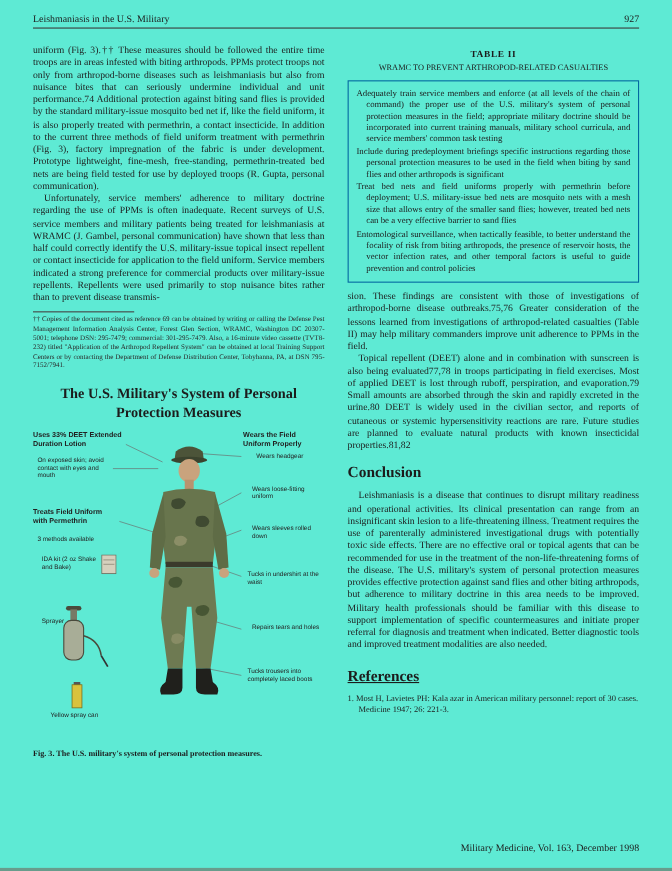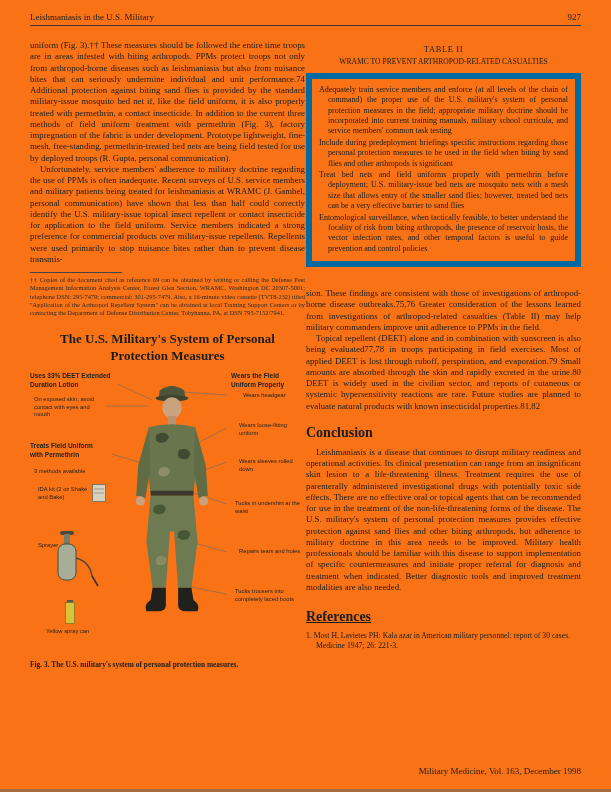--- a/index.html
+++ b/index.html
@@ -1,47 +1,47 @@
 <!DOCTYPE html>
 <html><head>
 <meta charset="utf-8">
 <style>
   * { box-sizing: border-box; margin: 0; padding: 0; }
   html, body { width: 611px; }
   body { background: #cfccc4; font-family: "Liberation Serif", serif; }
-  .page { width: 611px; height: 792px; background: #f97316; position: relative; overflow: hidden; color: #1c1c1c; }
+  .page { width: 611px; height: 792px; background: #5eead4; position: relative; overflow: hidden; color: #1c1c1c; }
   .scan-edge { position: absolute; bottom: 0; left: 0; right: 0; height: 3px; background: #6f675c; opacity: .6; }
 
   .header { position: absolute; top: 12px; left: 30px; right: 30px; display: flex; justify-content: space-between; font-size: 9px; }
   .header-rule { position: absolute; top: 25px; left: 30px; right: 30px; border-top: 1px solid #3a3a3a; }
 
-  .columns { position: absolute; top: 40px; left: 30px; right: 30px; display: flex; gap: 1px; }
+  .columns { position: absolute; top: 40px; left: 30px; right: 30px; display: flex; gap: 21px; }
   .col { flex: 1; min-width: 0; }
 
   .body { font-size: 8.8px; line-height: 1.28; text-align: justify; }
   .ind { text-indent: 10px; }
 
   .fn-rule { width: 92px; border-top: 1px solid #444; margin: 7px 0 3px; }
   .footnote { font-size: 6.4px; line-height: 1.3; text-align: justify; color: #2a2a2a; }
 
   .fig-heading { font-size: 13px; font-weight: bold; text-align: center; margin: 13px 22px 6px; line-height: 1.3; }
 
   .figure { position: relative; height: 285px; margin-top: 4px; }
   .leaders { position: absolute; inset: 0; width: 100%; height: 100%; }
   .fig-label { position: absolute; font-family: "Liberation Sans", sans-serif; font-size: 5.8px; line-height: 1.25; color: #222; }
   .fig-label.bold { font-weight: bold; font-size: 6.5px; }
   .fig-art { position: absolute; }
   .caption { font-size: 7.4px; font-weight: bold; margin-top: 5px; }
 
-  .tbl-num { text-align: center; font-size: 8.5px; letter-spacing: .6px; margin-top: 4px; }
+  .tbl-num { text-align: center; font-size: 8.5px; letter-spacing: .6px; margin-top: 4px; font-weight: bold; }
   .tbl-title { text-align: center; font-size: 7.6px; margin: 3px 14px 6px; line-height: 1.3; }
-  .tbl-box { border: 6px solid #0369a1; padding: 6px 7px; }
+  .tbl-box { border: 1px solid #0369a1; padding: 6px 7px; }
   .tbl-item { font-size: 8px; line-height: 1.3; text-align: justify; padding-left: 9px; text-indent: -9px; margin-bottom: 1px; }
 
-  .rc-para { margin-top: 21px; }
+  .rc-para { margin-top: 7px; }
   .sec-heading { font-size: 14px; font-weight: bold; margin: 13px 0 6px; }
   .refs-heading { margin-top: 16px; text-decoration: underline; }
   .ref { font-size: 7.7px; line-height: 1.3; padding-left: 10px; text-indent: -10px; margin-top: 2px; }
 
   .footer { position: absolute; bottom: 16px; right: 30px; font-size: 9px; }
 </style>
 </head>
 <body>
 
 <div class="page">

